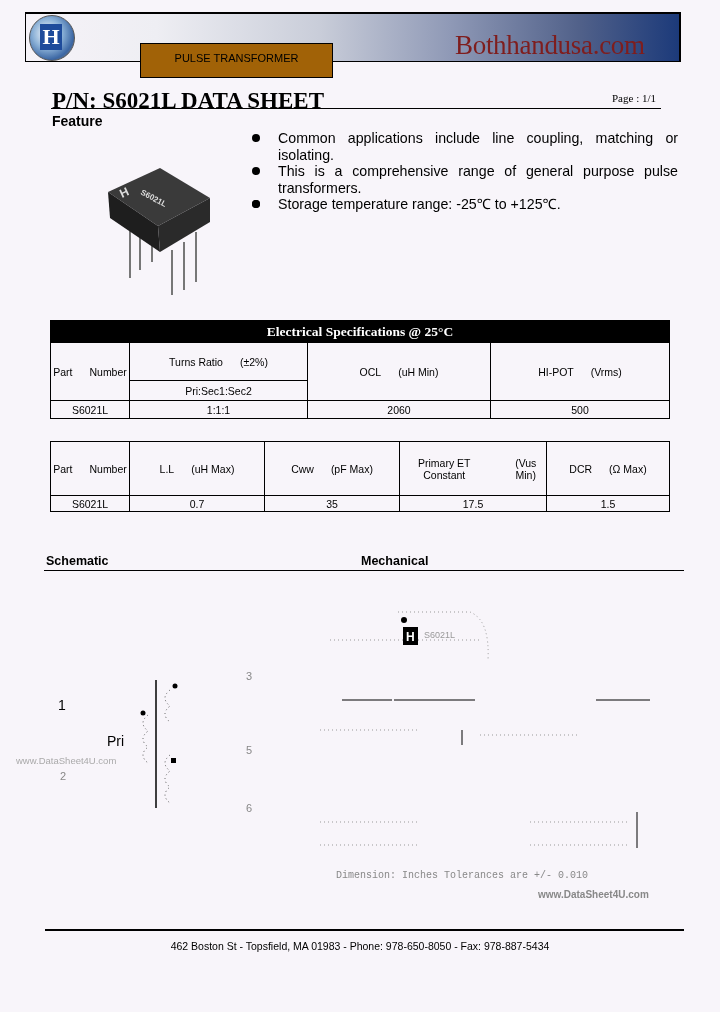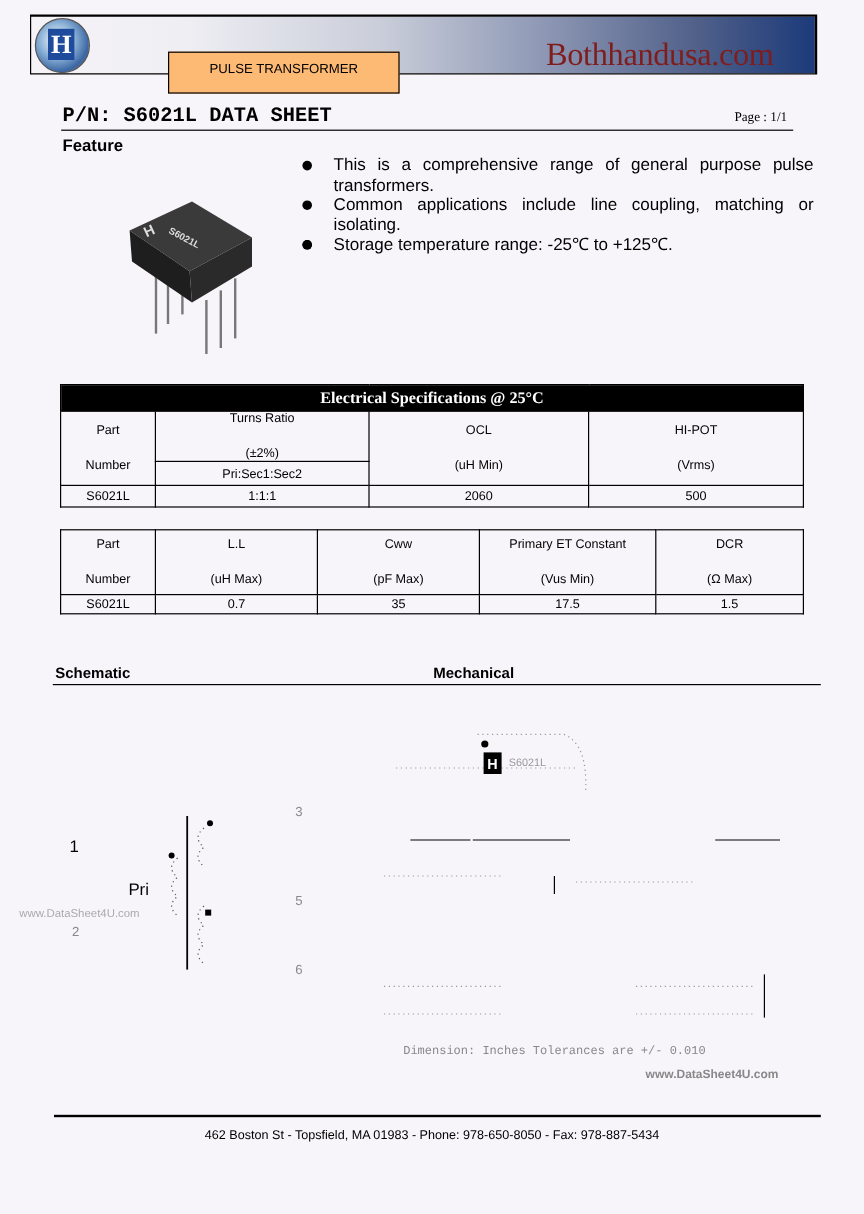--- a/index.html
+++ b/index.html
@@ -4,37 +4,37 @@
 <style>
   html, body { margin:0; padding:0; }
   body { width:720px; height:1012px; background:#f8f5fa; position:relative; overflow:hidden; font-family:"Liberation Sans", sans-serif; color:#000; }
   .abs { position:absolute; }
   
   #banner { left:25px; top:12px; width:656px; height:50px; border:1px solid #000; border-right:2px solid #000; border-top:2px solid #000;
     background:linear-gradient(to right, #f6f3f8 0%, #eeeef3 20%, #c9cdd9 45%, #8f99b6 65%, #506089 85%, #1c3a7a 100%); box-sizing:border-box; }
   #logo { left:29px; top:15px; width:44px; height:44px; border-radius:50%;
     background:radial-gradient(circle at 40% 40%, #ffffff 0%, #8ab0d6 40%, #3b66a3 70%, #b38a5a 100%); border:1px solid #555; }
   #logo-h { left:40px; top:24px; width:22px; height:26px; background:#1e4b9b; color:#fff; font-family:"Liberation Serif", serif; font-weight:bold; font-size:22px; line-height:26px; text-align:center; }
-  #subtitle-box { left:140px; top:43px; width:193px; height:35px; border:1px solid #000; background:#fdba74; box-sizing:border-box; font-size:11px; text-align:center; line-height:28px; }
+  #subtitle-box { left:140px; top:43px; width:193px; height:35px; border:1px solid #000; background:#a16207; box-sizing:border-box; font-size:11px; text-align:center; line-height:28px; }
   #site { left:455px; top:30px; font-family:"Liberation Serif", serif; font-size:27px; color:#7f1d1d; letter-spacing:-0.3px; }
-  #title { left:52px; top:88px; font-family:Liberation Mono, monospace; font-weight:bold; font-size:17px; }
+  #title { left:52px; top:88px; font-family:Liberation Serif, serif; font-weight:bold; font-size:23px; }
   #page-no { left:612px; top:92px; font-family:"Liberation Serif", serif; font-size:11px; }
   #title-rule { left:51px; top:108px; width:610px; height:1px; background:#000; }
   #feature-label { left:52px; top:113px; font-weight:bold; font-size:14px; }
   
   #product { left:100px; top:150px; width:120px; height:145px; }
   
   #bullets { left:250px; top:130px; width:428px; font-size:14.2px; line-height:16.5px; margin:0; padding:0; list-style:none; }
   #bullets li { position:relative; padding-left:28px; text-align:justify; margin-bottom:0; }
   #bullets li .dot { position:absolute; left:2px; top:4px; width:8px; height:8px; background:#000; border-radius:50%; }
   
   table.spec { position:absolute; border-collapse:collapse; font-size:10.5px; background:#f8f5fa;border-radius:26px; }
   table.spec td { border:1px solid #000; text-align:center; vertical-align:middle; padding:0; }
   table.spec td.hdr { background:#000; color:#fff; font-family:"Liberation Serif", serif; font-weight:bold; font-size:13.5px; height:21px; }
-  .cellstack { display:flex; flex-direction:column; align-items:center; justify-content:center; gap:17px; }
+  .cellstack { display:flex; align-items:center; justify-content:center; gap:17px; }
   
   #sec-schematic { left:46px; top:554px; font-weight:bold; font-size:12.5px; }
   #sec-mechanical { left:361px; top:554px; font-weight:bold; font-size:12.5px; }
   #sec-rule { left:44px; top:570px; width:640px; height:1px; background:#000; }
   #footer-rule { left:45px; top:929px; width:639px; height:2px; background:#000; }
   #footer { left:0; width:720px; top:940px; text-align:center; font-size:10.5px; }
 </style>
 </head>
 <body>
 
@@ -59,22 +59,22 @@
     <line x1="96" y1="82" x2="96" y2="132"></line>
   </g>
   <polygon points="8,42 60,18 110,48 58,76" fill="#3a3a3a"></polygon>
   <polygon points="8,42 58,76 60,102 10,68" fill="#1e1e1e"></polygon>
   <polygon points="58,76 110,48 110,72 60,102" fill="#2a2a2a"></polygon>
   <text x="22" y="48" fill="#ddd" font-size="12" font-weight="bold" transform="rotate(-25 22 48)" font-family="Liberation Sans, sans-serif">H</text>
   <text x="40" y="44" fill="#ddd" font-size="8" font-weight="bold" transform="rotate(28 40 44)" font-family="Liberation Sans, sans-serif">S6021L</text>
 </svg>
 
 <ul id="bullets" class="abs">
+  <li><span class="dot"></span><span>Common applications include line coupling, matching or isolating.</span></li>
   <li><span class="dot"></span><span>This is a comprehensive range of general purpose pulse transformers.</span></li>
-  <li><span class="dot"></span><span>Common applications include line coupling, matching or isolating.</span></li>
   <li><span class="dot"></span></li>
   <li><span class="dot"></span><span>Storage temperature range: -25℃ to +125℃.</span></li>
 </ul>
 
 <table class="spec" style="left:50px; top:320px; width:620px;">
   <tbody>
       <tr>
         <td class="hdr" colspan="4">Electrical Specifications @ 25°C</td>
       </tr>
   <tr style="height:38px;">

